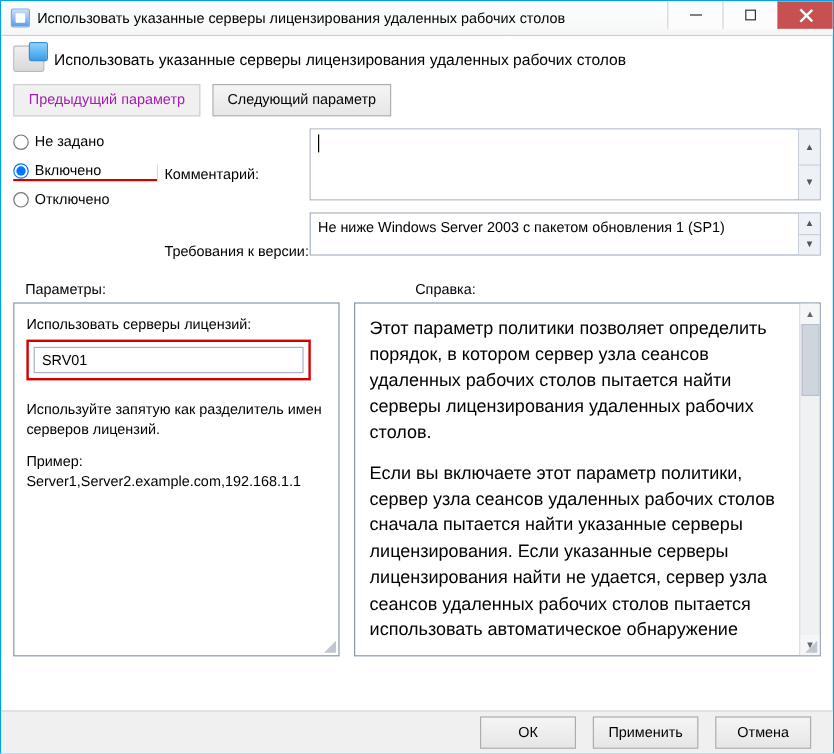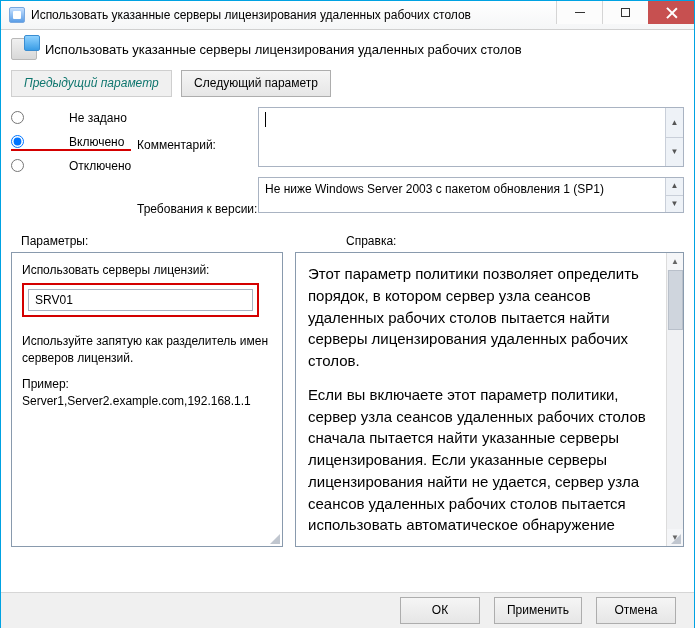--- a/index.html
+++ b/index.html
@@ -79,31 +79,31 @@
   .nav-row { padding: 4px 10px 10px 10px; }
   .gp-button {
     display:inline-block;
     border:1px solid #adadad;
     background:linear-gradient(#f5f5f5,#e6e6e6);
     padding:5px 12px;
     font-size:12px;
     margin-right:6px;
     min-height:27px;
   }
-  .gp-button.disabled { color:#0f766e; background:#f0f0f0; border-color:#cfcfcf;font-style:italic;}
+  .gp-button.disabled { color:#a21caf; background:#f0f0f0; border-color:#cfcfcf;}
   
   .mid-grid {
     display:grid;
     grid-template-columns: 120px 115px 1fr;
     column-gap: 6px;
     padding: 0 10px;
     align-items:start;
   }
   .radio-col { padding-top:4px; }
-  .radio-row { display:flex; align-items:flex-start; margin-bottom:10px;gap:40px; }
+  .radio-row { display:flex; align-items:flex-end; margin-bottom:10px; }
   .radio-row input { margin:0 5px 0 0; }
   .radio-row.selected { box-shadow: 0 2px 0 0 #d40000; padding-bottom:0;}
   .radio-row.selected label{font-weight:normal;}
   .lbl-col { padding-top:4px; white-space:nowrap;}
   .lbl-row { height: 64px; margin-top: 27px; }
   .input-col { display:flex; flex-direction:column; gap:10px;}
   .field-box {
     border:1px solid #a9b3c2;
     background:#fff;
     position:relative;

